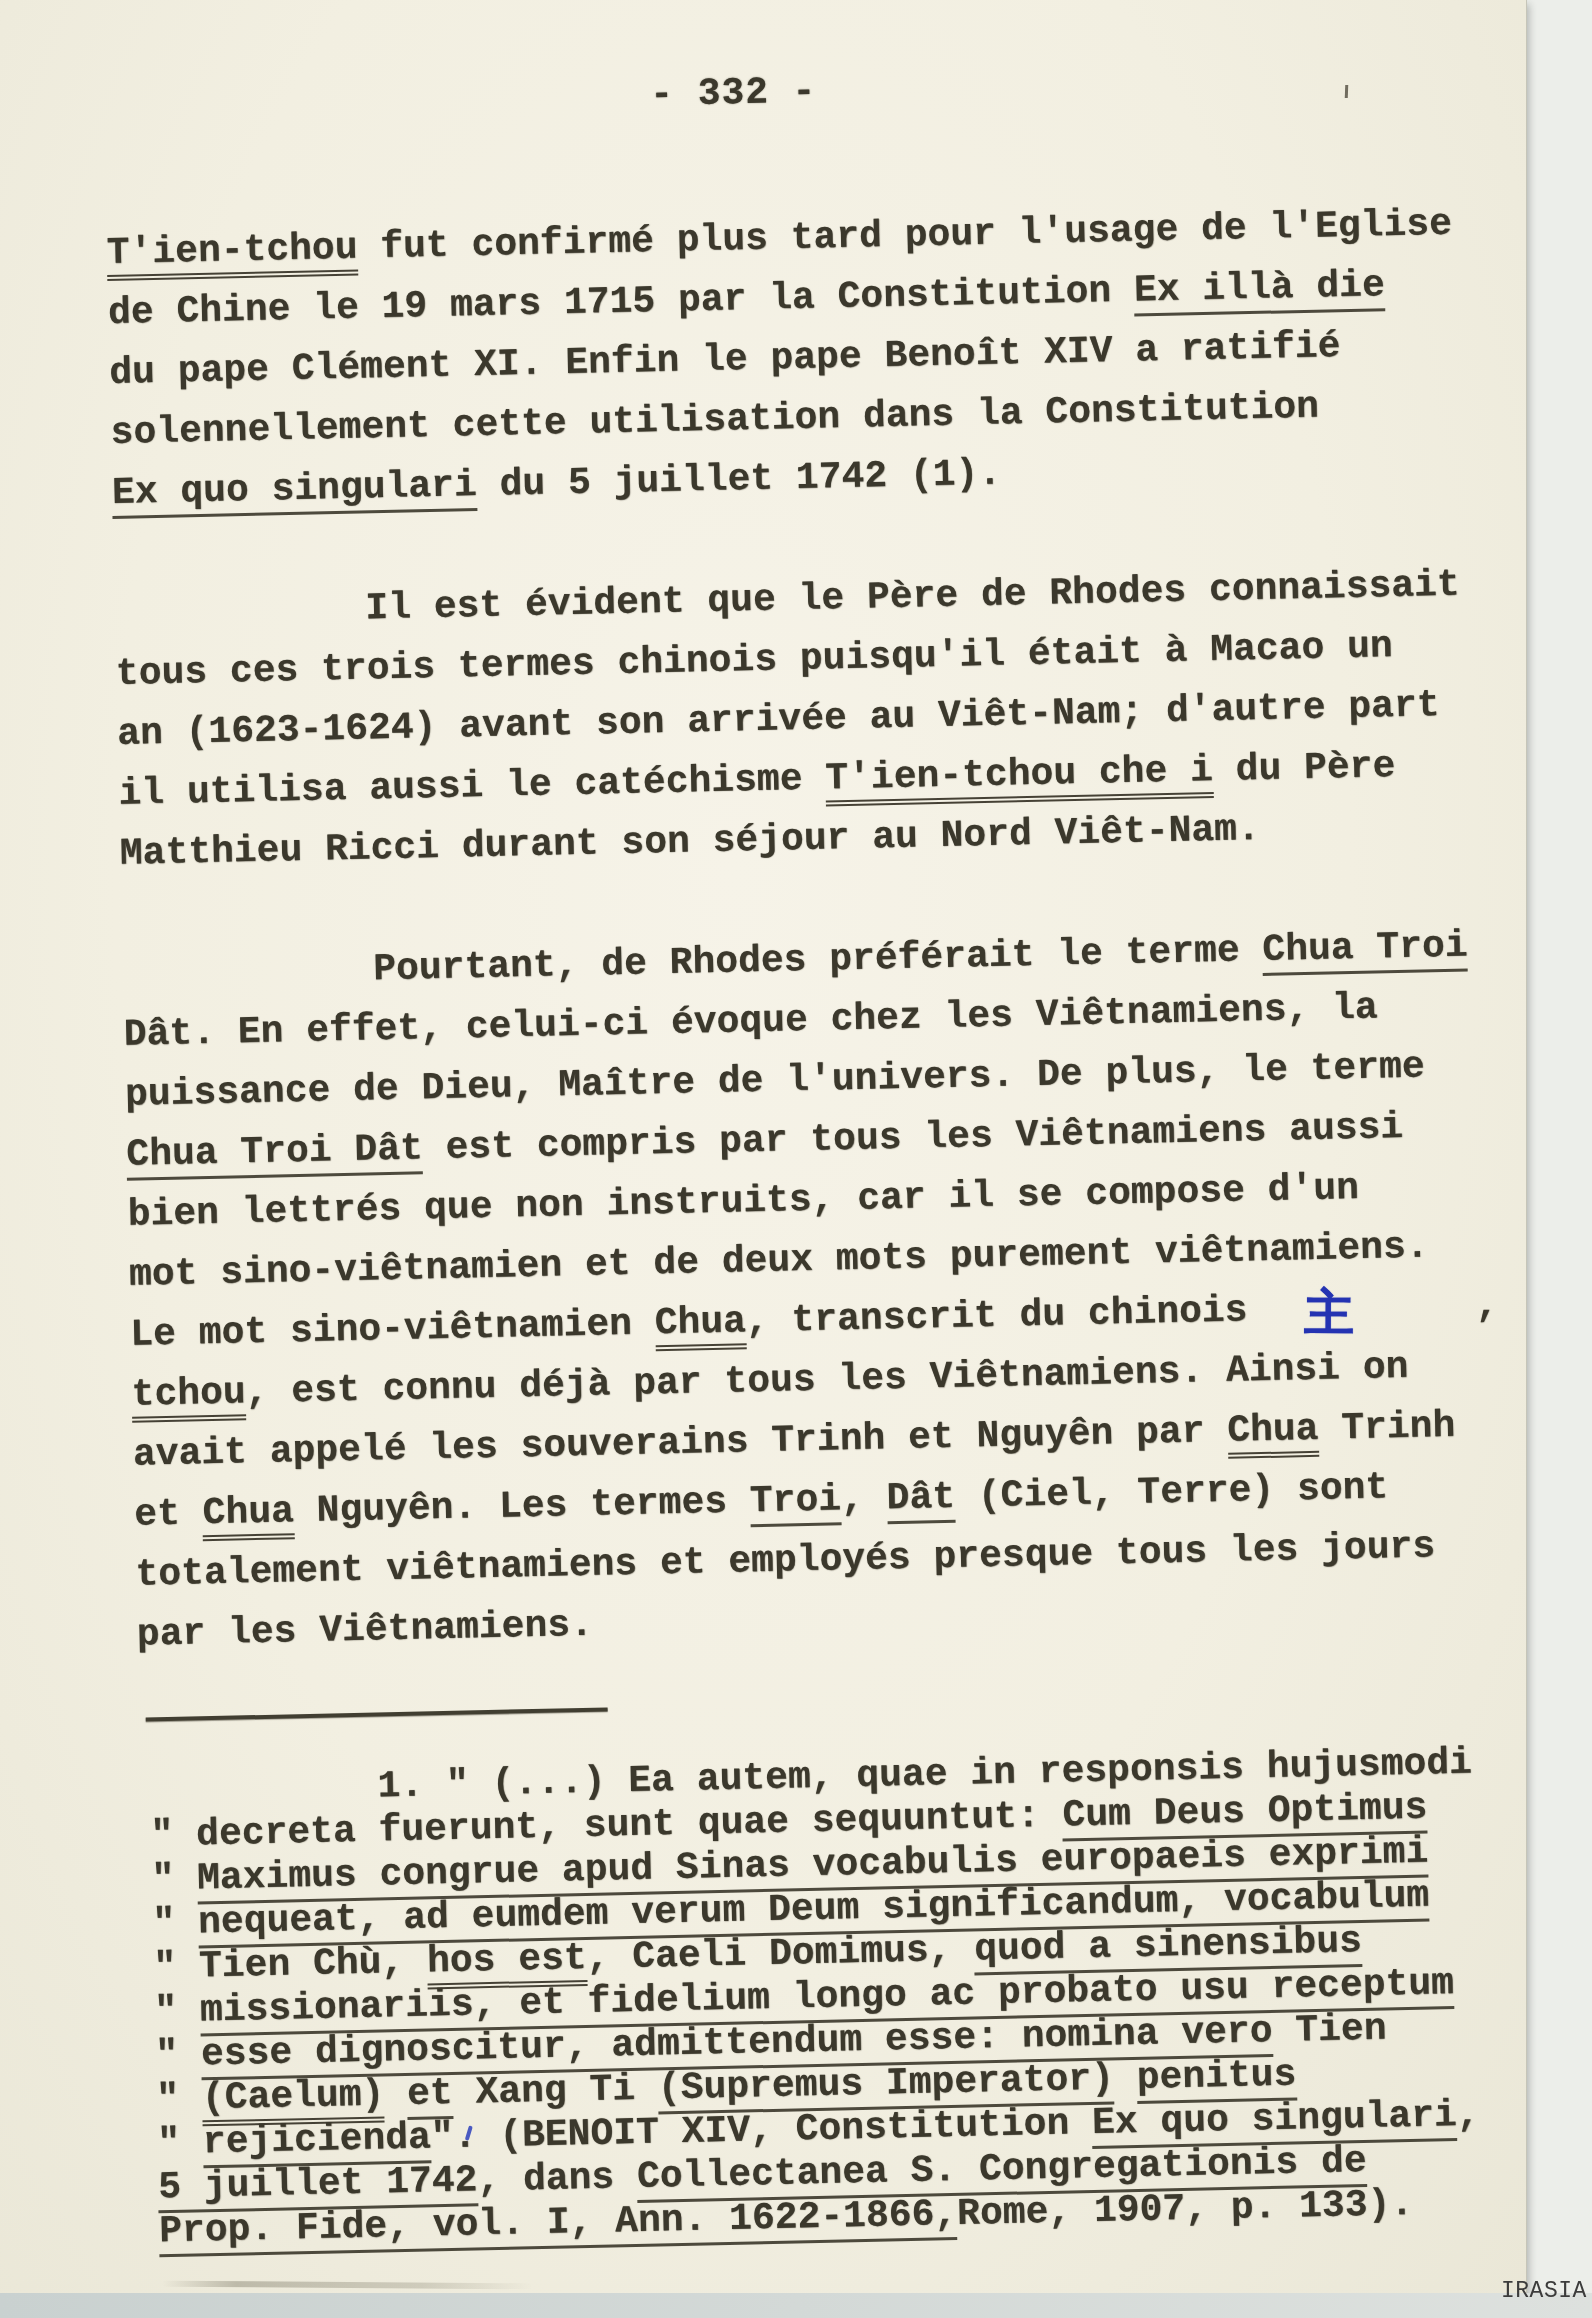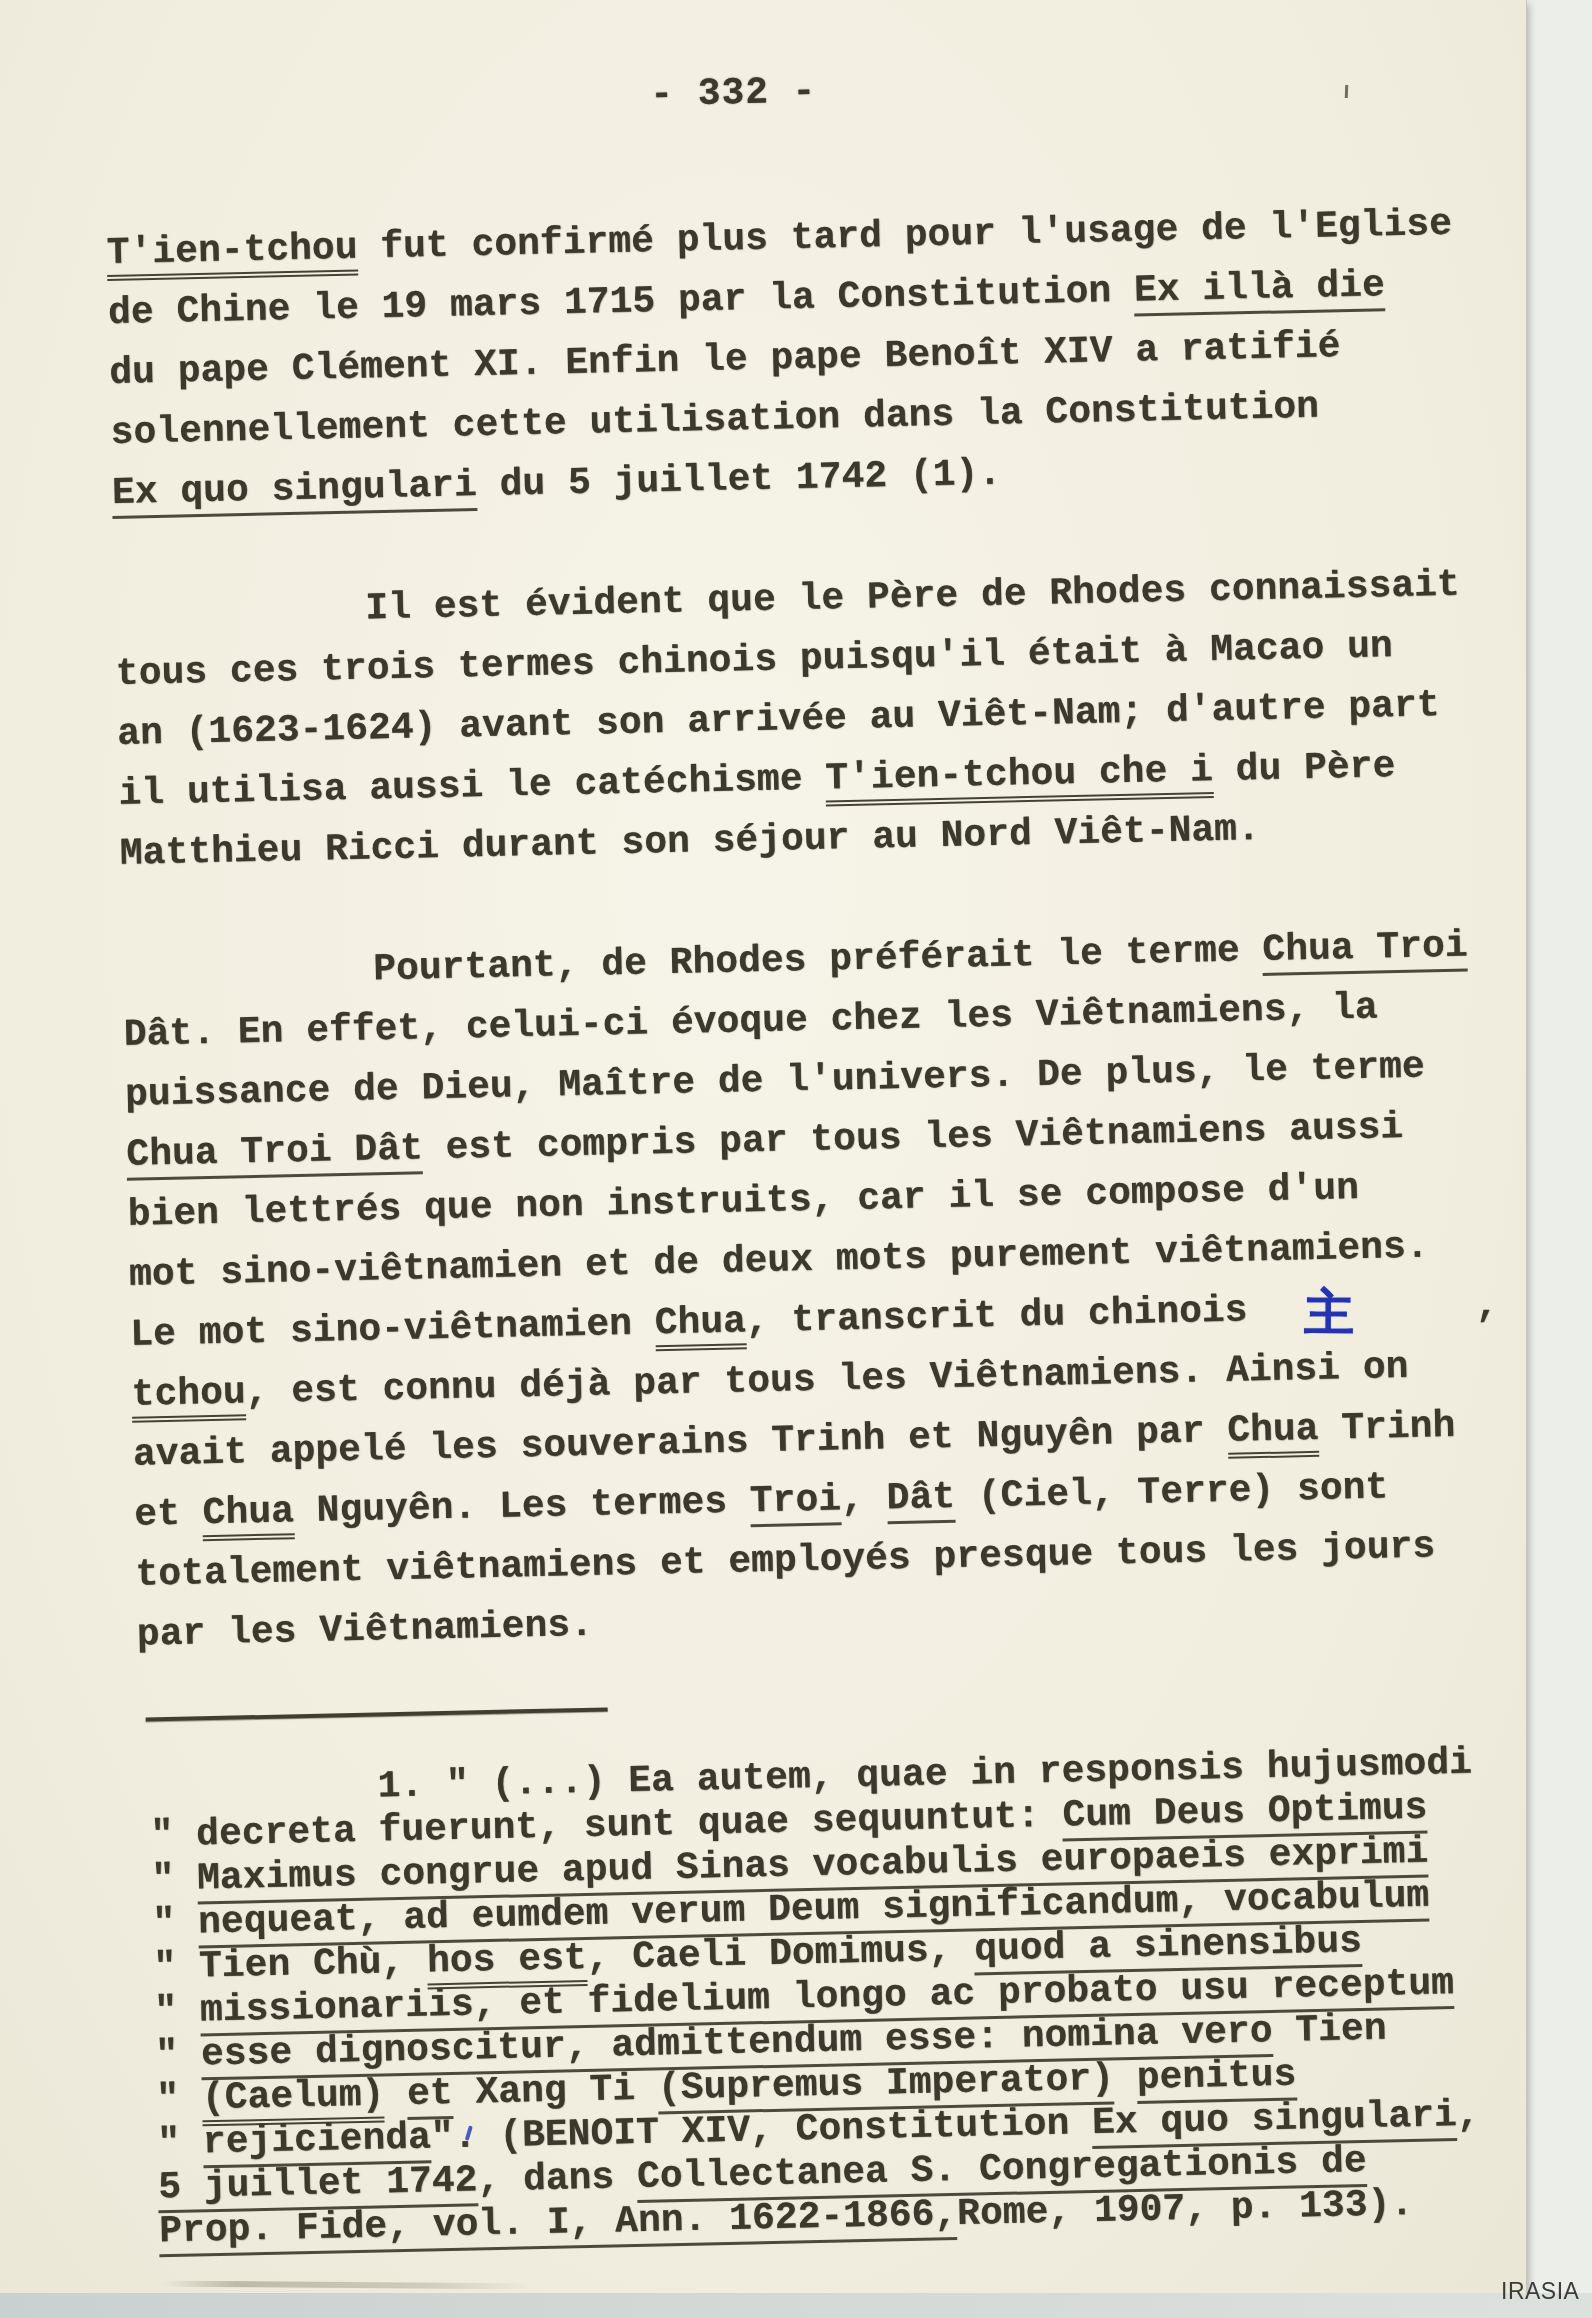--- a/index.html
+++ b/index.html
@@ -63,21 +63,21 @@
     position:absolute;left:1345px;top:85px;width:2.8px;height:13px;
     background:#514c3e;transform:rotate(2deg);opacity:.8;
   }
   .crease{
     position:absolute;left:162px;top:2282px;width:371px;height:5.6px;
     background:linear-gradient(to right,rgba(255,255,255,0),rgba(112,108,90,.38) 20%,rgba(112,108,90,.25) 70%,rgba(255,255,255,0));
     transform:rotate(.4deg);border-radius:2.8px;
   }
   .watermark{
     position:absolute;left:1501px;top:2278px;
-    font-family:Liberation Sans, sans-serif;
+    font-family:Liberation Mono, monospace;
     font-size:23px;color:#3c3c3c;letter-spacing:0.5px;
   }
 </style>
 </head>
 <body>
 
 <div class="paper">
   <div class="content">
     <div class="pageno">- 332 -</div>
     <div class="para p1">

